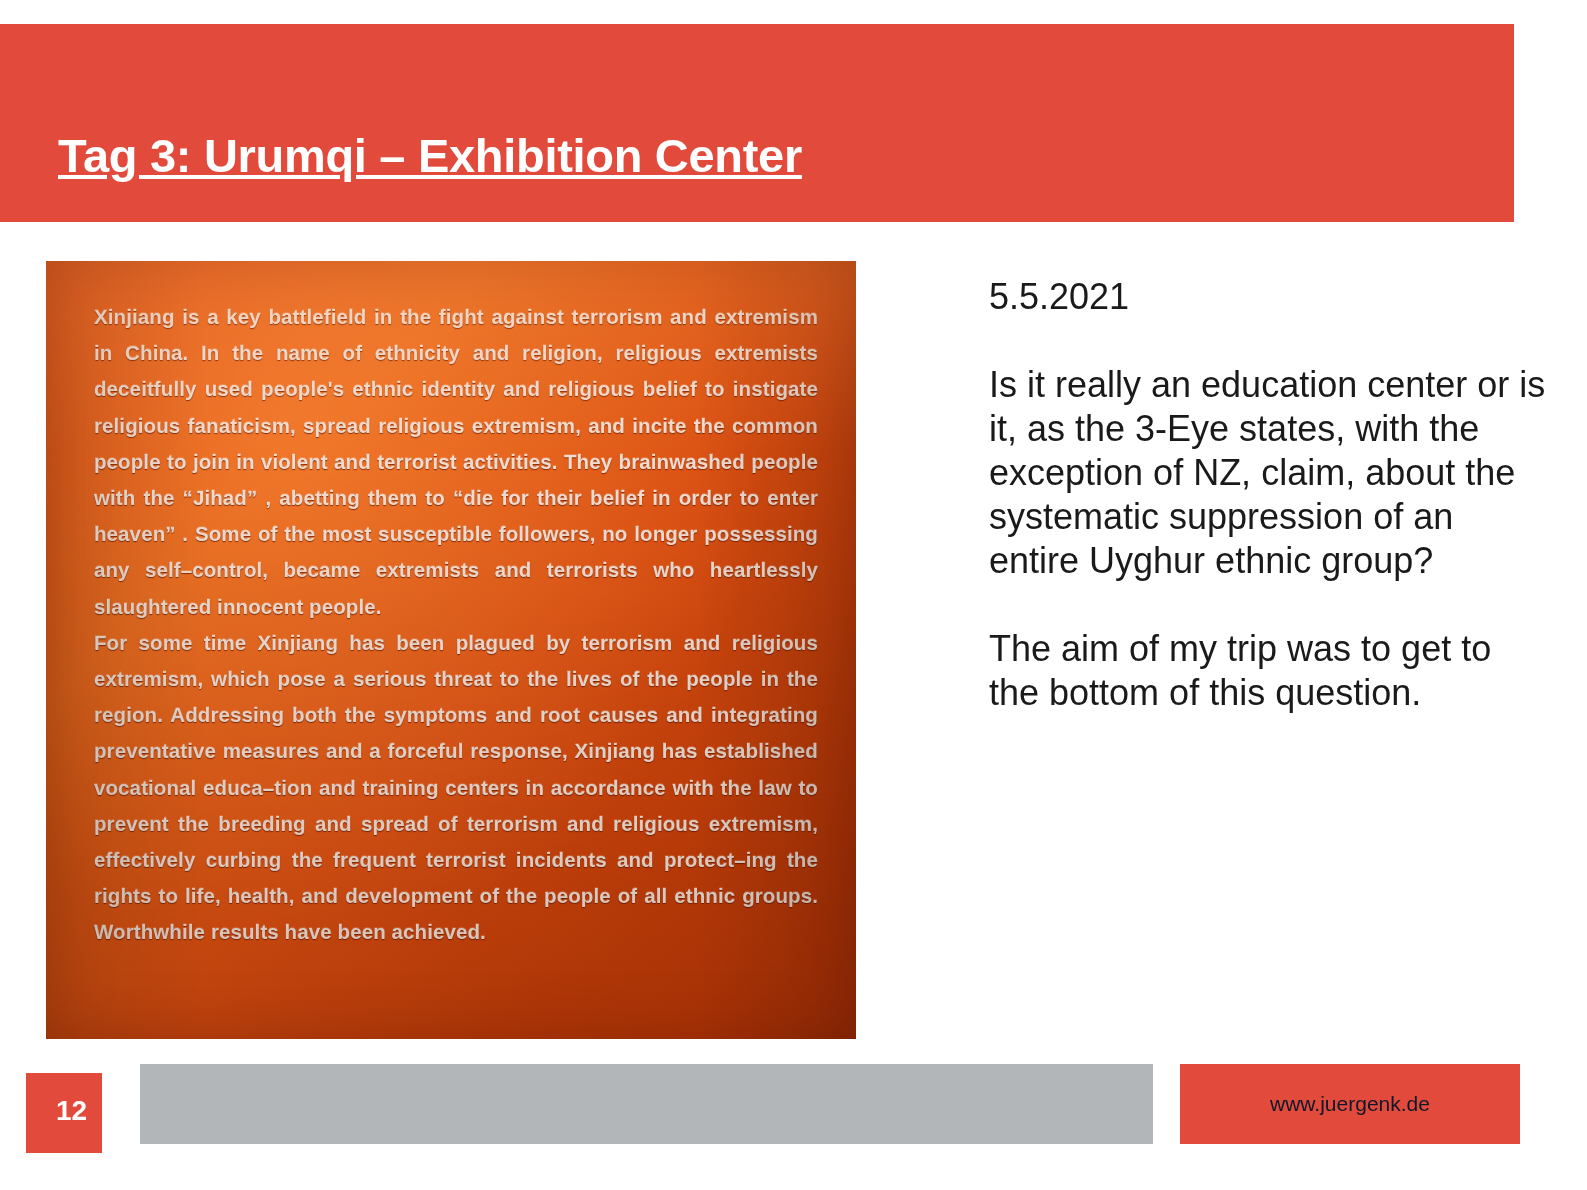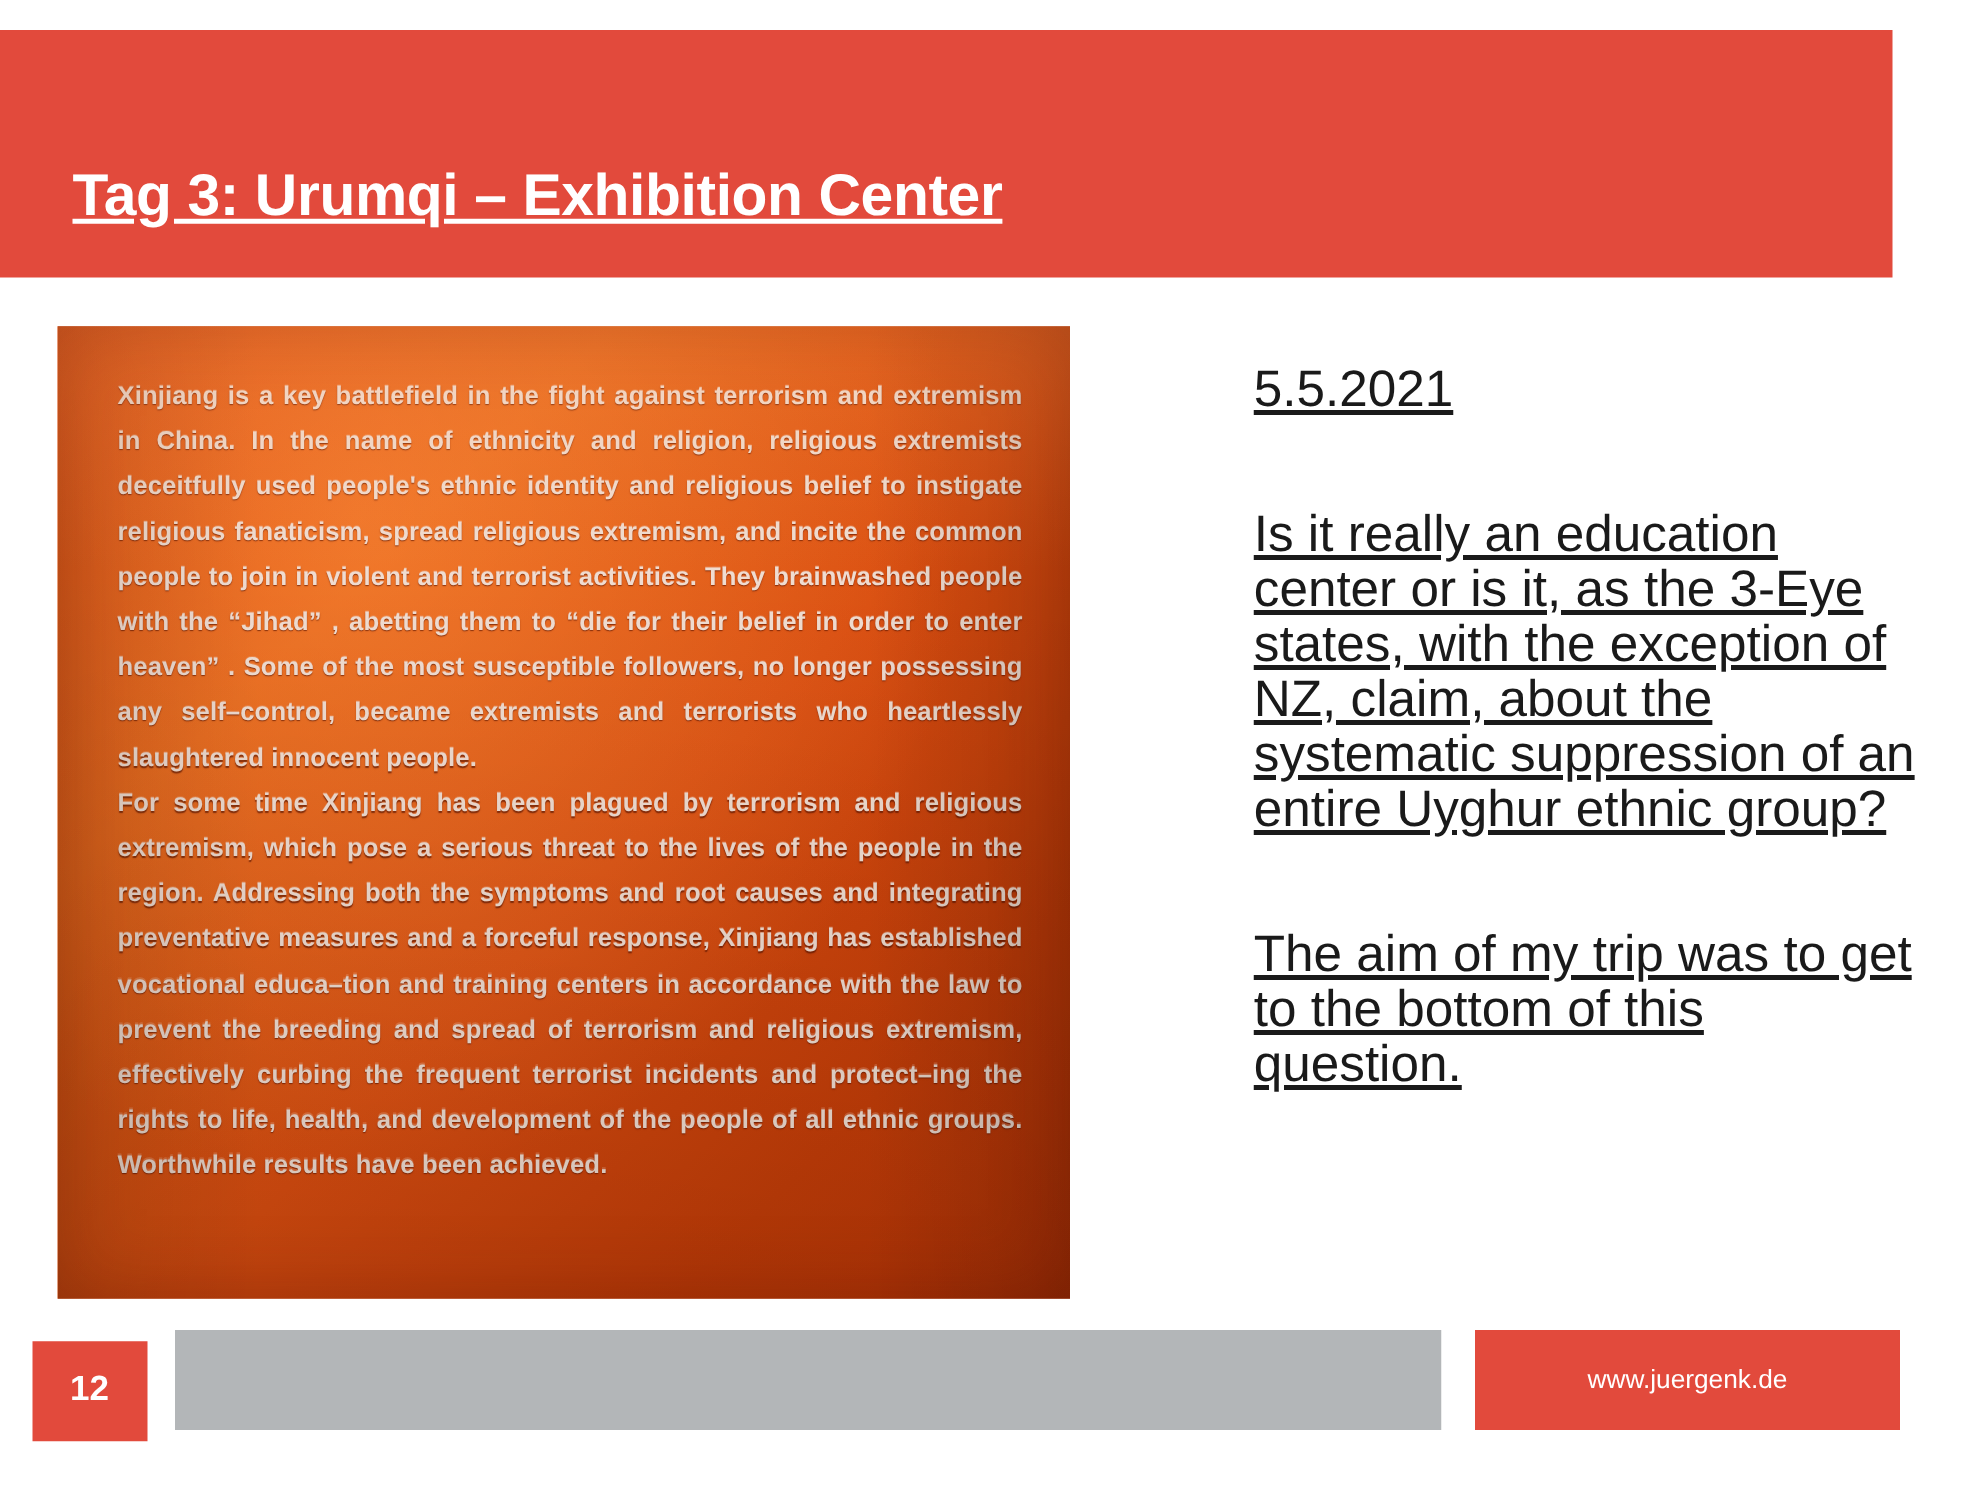--- a/index.html
+++ b/index.html
@@ -80,37 +80,36 @@
   }
 
   
   .right-col {
     position: absolute;
     left: 989px;
     top: 275px;
     width: 560px;
   }
   .right-col p {
-    margin: 14px;
-    font-size: 41px;
+    margin: 0;
+    font-size: 36px;
     line-height: 44px;
     color: #1a1a1a;
     font-family: "Liberation Sans", sans-serif;
-    text-decoration: underline;
   }
   .spacer {
     height: 44px;
   }
 
   
   .footer-page {
     position: absolute;
     left: 26px;
     top: 1073px;
-    width: 92px;
+    width: 76px;
     height: 80px;
     background: #e24a3c;
     text-align: right;
   }
   .footer-page span {
     position: absolute;
     left: 30px;
     top: 22px;
     color: #ffffff;
     font-size: 28px;
@@ -131,21 +130,21 @@
     width: 340px;
     height: 80px;
     background: #e24a3c;
   }
   .footer-url-box span {
     position: absolute;
     left: 0;
     right: 0;
     top: 28px;
     text-align: center;
-    color: #ffffff;
+    color: #0f172a;
     font-size: 21px;
   }
 </style>
 </head>
 <body>
 
 <div class="header-band"></div>
 <div class="slide-title">Tag 3: Urumqi – Exhibition Center</div>
 
 <div class="photo">

